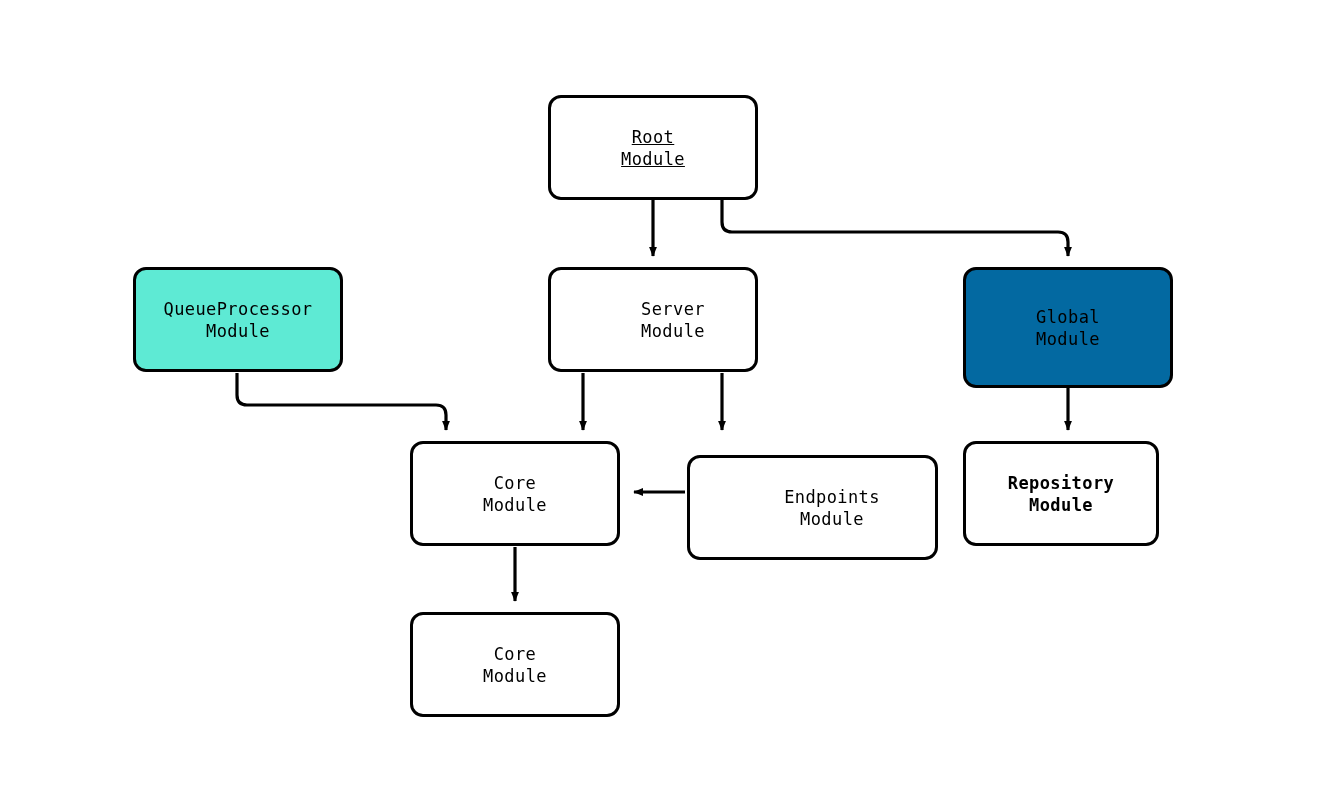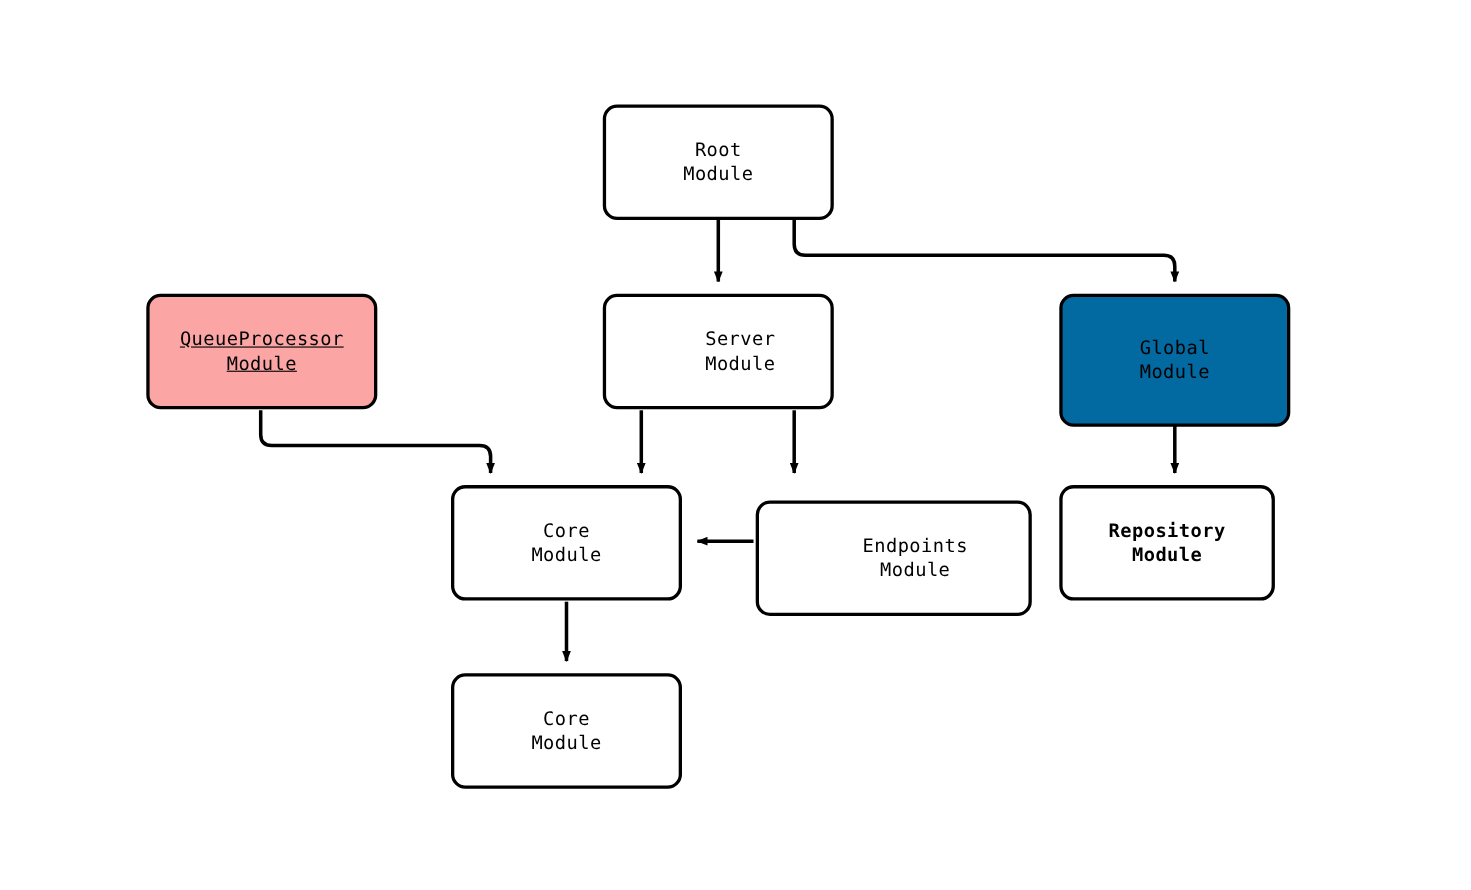--- a/index.html
+++ b/index.html
@@ -74,26 +74,26 @@
         <path d="M 722 198 L 722 222 Q 722 232 732 232 L 1058 232 Q 1068 232 1068 242 L 1068 256" marker-end="url(#arrowhead)"></path>
         <path d="M 237 373 L 237 395 Q 237 405 247 405 L 436 405 Q 446 405 446 415 L 446 430" marker-end="url(#arrowhead)"></path>
         <path d="M 583 373 L 583 430" marker-end="url(#arrowhead)"></path>
         <path d="M 722 373 L 722 430" marker-end="url(#arrowhead)"></path>
         <path d="M 1068 373 L 1068 430" marker-end="url(#arrowhead)"></path>
         <path d="M 685 492 L 634 492" marker-end="url(#arrowhead)"></path>
         <path d="M 515 547 L 515 601" marker-end="url(#arrowhead)"></path>
       </g>
   </svg>
 
-  <div class="node n-root" style="left: 548px; top: 95px; width: 210px; height: 105px; background: rgb(255, 255, 255); border-color: rgb(0, 0, 0);">
+  <div class="node n-root" style="left: 548px; top: 95px; width: 210px; height: 105px; background: rgb(255, 255, 255); border-color: rgb(0, 0, 0); text-decoration: underline;">
     <span class="node-label-line">Root</span>
     <span class="node-label-line">Module</span>
   </div>
 
-  <div class="node n-queueproc" style="left: 133px; top: 267px; width: 210px; height: 105px; background: #fca5a5; border-color: rgb(0, 0, 0); text-decoration: underline;">
+  <div class="node n-queueproc" style="left: 133px; top: 267px; width: 210px; height: 105px; background: #5eead4; border-color: rgb(0, 0, 0);">
     <span class="node-label-line">QueueProcessor</span>
     <span class="node-label-line">Module</span>
   </div>
 
   <div class="node n-server" style="left: 548px; top: 267px; width: 210px; height: 105px; background: rgb(255, 255, 255); border-color: rgb(0, 0, 0); padding-left: 40px;">
     <span class="node-label-line">Server</span>
     <span class="node-label-line">Module</span>
   </div>
 
   <div class="node n-global" style="left: 963px; top: 267px; width: 210px; height: 121px; background: #0369a1; border-color: rgb(0, 0, 0);">

